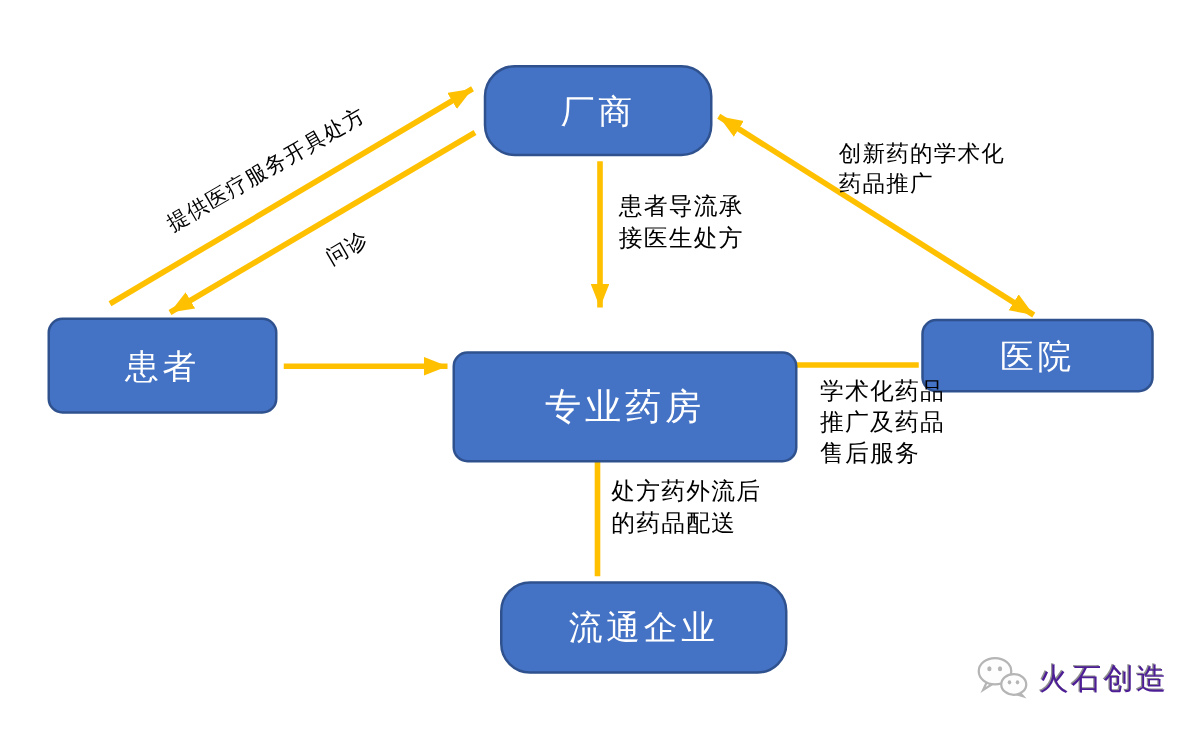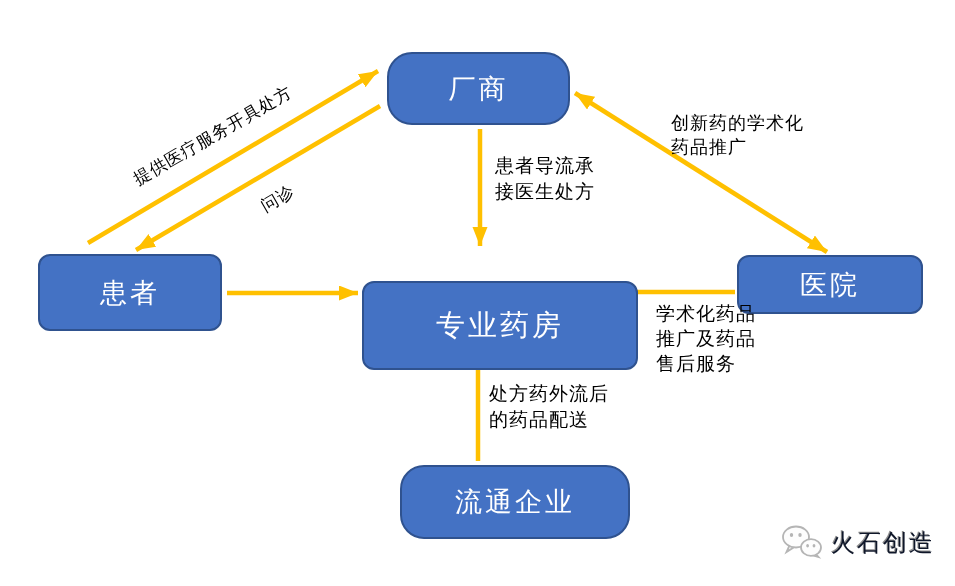--- a/index.html
+++ b/index.html
@@ -30,21 +30,21 @@
   #lbl-prescribe{left:108px;top:123px;width:210px;font-size:17px;}
   #lbl-consult{left:238px;top:186px;width:80px;font-size:17px;}
   #lbl-divert{left:495px;top:153px;font-size:19px;line-height:26px;}
   #lbl-promotion{left:671px;top:111px;font-size:18px;line-height:24px;}
   #lbl-academic{left:656px;top:301px;font-size:19px;line-height:25px;}
   #lbl-delivery{left:489px;top:381px;font-size:19px;line-height:26px;}
   #watermark{
     position:absolute;left:781px;top:524px;display:flex;align-items:center;gap:6px;
   }
   #brand-text{
-    font-size:24px;letter-spacing:2px;color:#0f172a;
+    font-size:24px;letter-spacing:2px;color:#4c1d95;
     text-shadow:-1px -1px 0 #8f8f8f, 1px 1px 1px #ffffff;
   }
   .wicon{display:block;}
   .wicon .bubble{fill:#fdfdfd;stroke:#b5b5b5;stroke-width:1.8;}
   .wicon .eye{fill:#b5b5b5;stroke:none;}
 </style>
 </head>
 <body>
 
 <div id="canvas">

